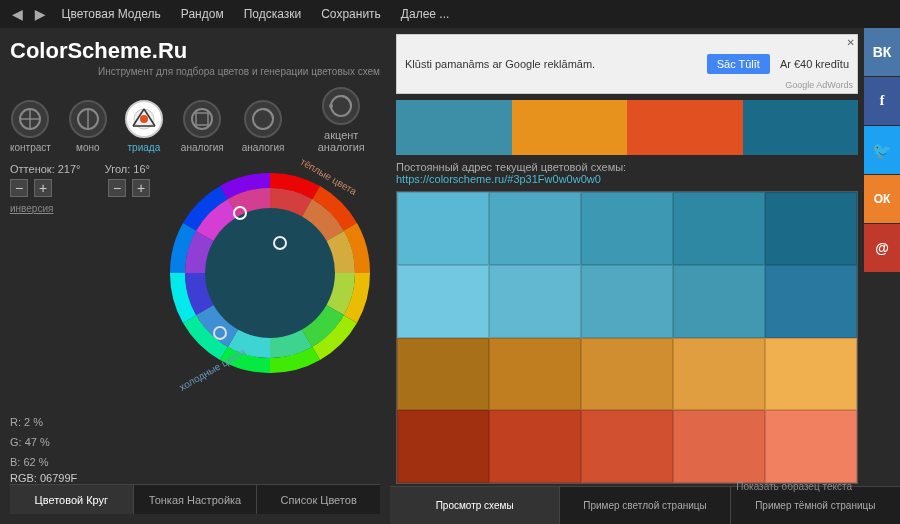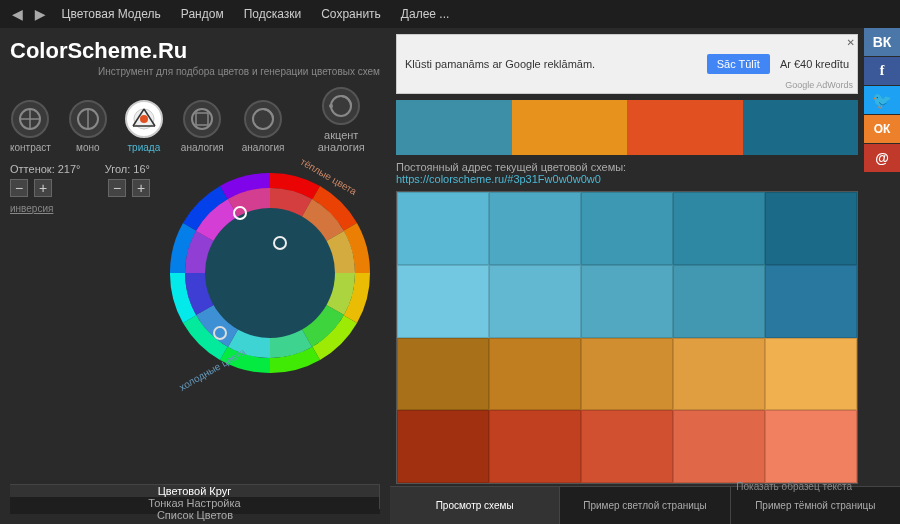--- a/index.html
+++ b/index.html
@@ -184,21 +184,20 @@
       margin-top: 8px;
     }
 
     
     .bottom-tabs-left {
       display: flex;
       background: #1e1e1e;
       border-top: 1px solid #444;
       height: 30px;
       flex-shrink: 0;
-      flex-direction: column;
     }
     .btab {
       flex: 1;
       display: flex;
       align-items: center;
       justify-content: center;
       font-size: 11px;
       color: #aaa;
       cursor: pointer;
       border-right: 1px solid #444;
@@ -332,21 +331,21 @@
       right: 0;
       top: 0;
       width: 36px;
       display: flex;
       flex-direction: column;
       gap: 1px;
       z-index: 10;
     }
     .social-btn {
       width: 36px;
-      height: 28px;
+      height: 48px;
       display: flex;
       align-items: center;
       justify-content: center;
       color: #fff;
       font-size: 14px;
       font-weight: bold;
       cursor: pointer;
     }
     .social-vk { background: #4a76a8; }
     .social-fb { background: #3b5998; }
@@ -460,20 +459,26 @@
             <button class="stepper-btn">−</button>
             <button class="stepper-btn">+</button>
           </div>
           <div class="stepper">
             <button class="stepper-btn">−</button>
             <button class="stepper-btn">+</button>
           </div>
         </div>
         <div class="inversion-link">инверсия</div>
 
+        <div style="margin-top:auto;">
+          <div class="rgb-info">R: 2 %</div>
+          <div class="rgb-info">G: 47 %</div>
+          <div class="rgb-info">B: 62 %</div>
+          <div style="font-size:11px;color:#ccc;margin-top:4px;">RGB: 06799F</div>
+        </div>
       </div>
 
       <div class="wheel-container">
 
         <div style="position:absolute;width:220px;height:220px;border-radius:50;overflow:hidden;">
           <svg width="220" height="220" viewBox="0 0 220 220">
 
             <defs>
               <radialGradient id="innerGrad" cx="50%" cy="50%" r="50%">
                 <stop offset="0%" stop-color="#1a4a5a"></stop>

